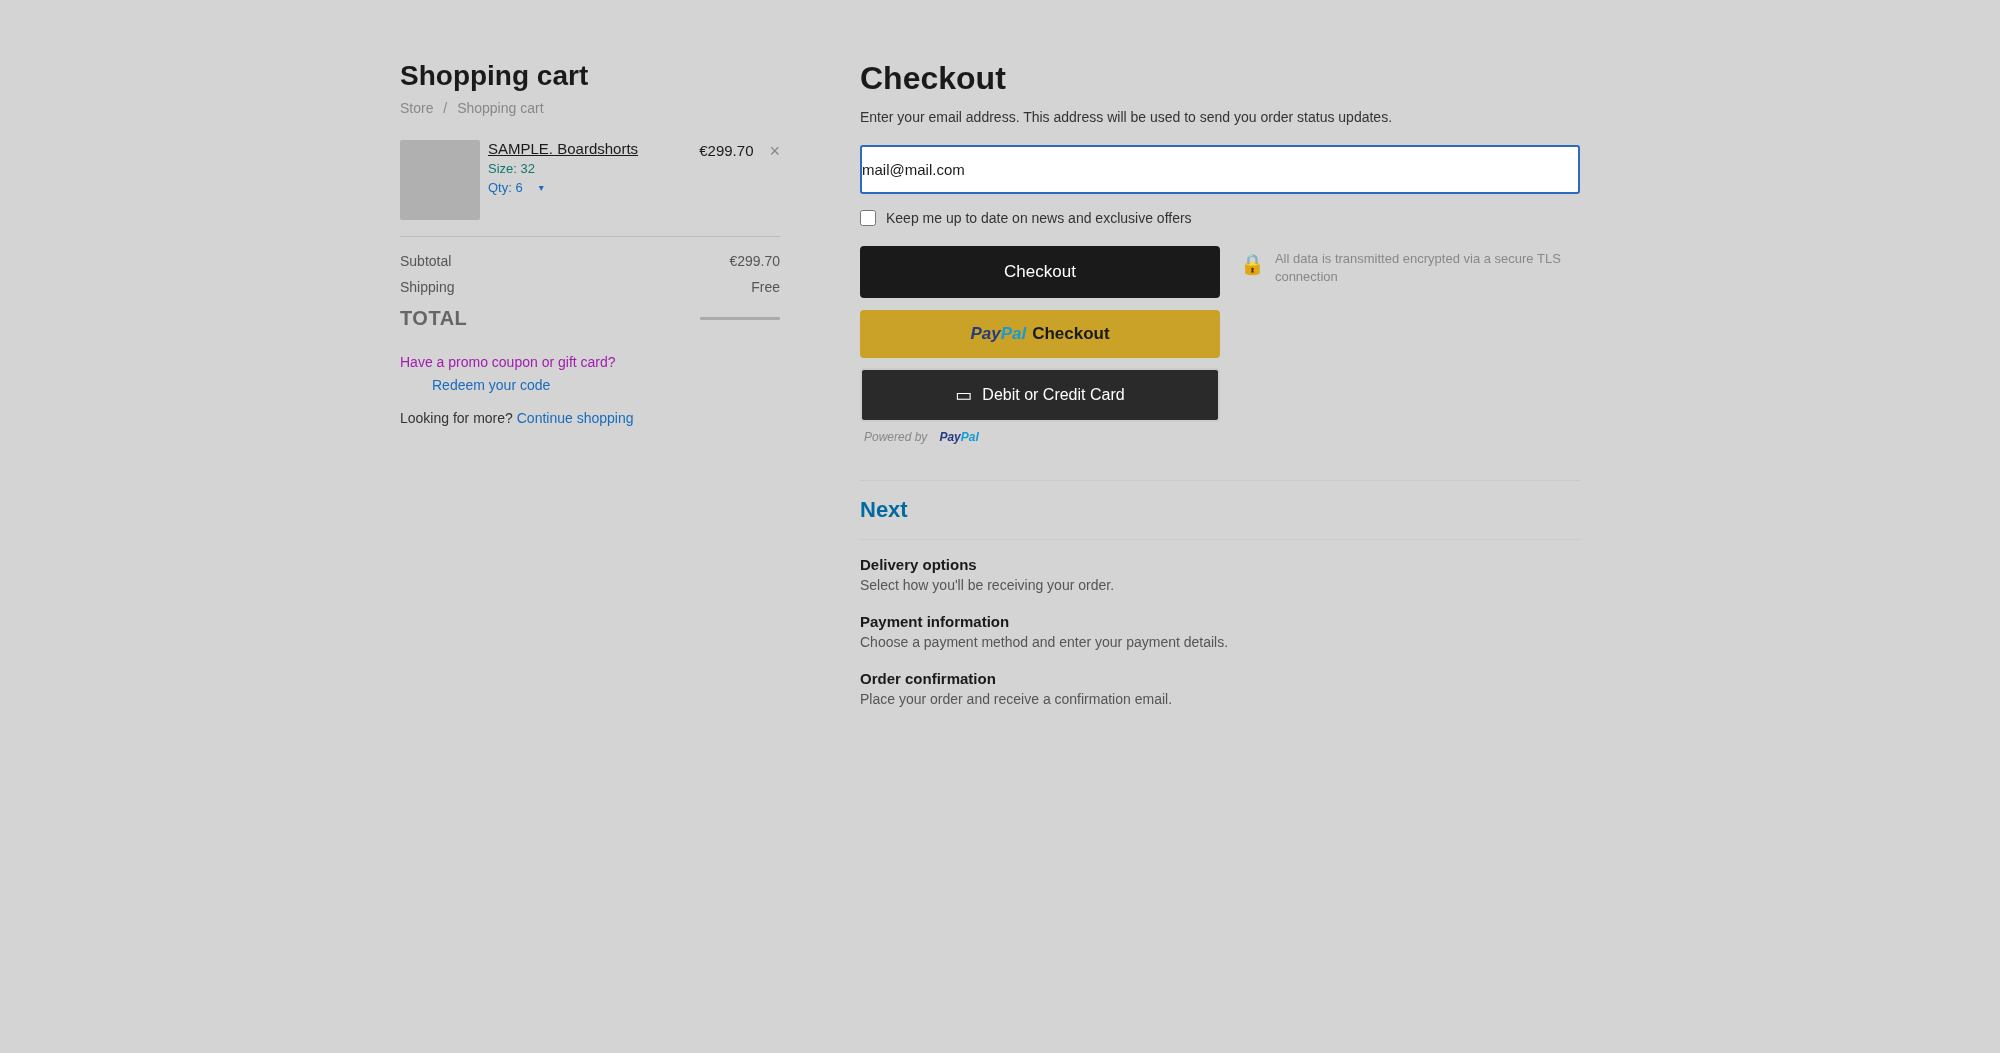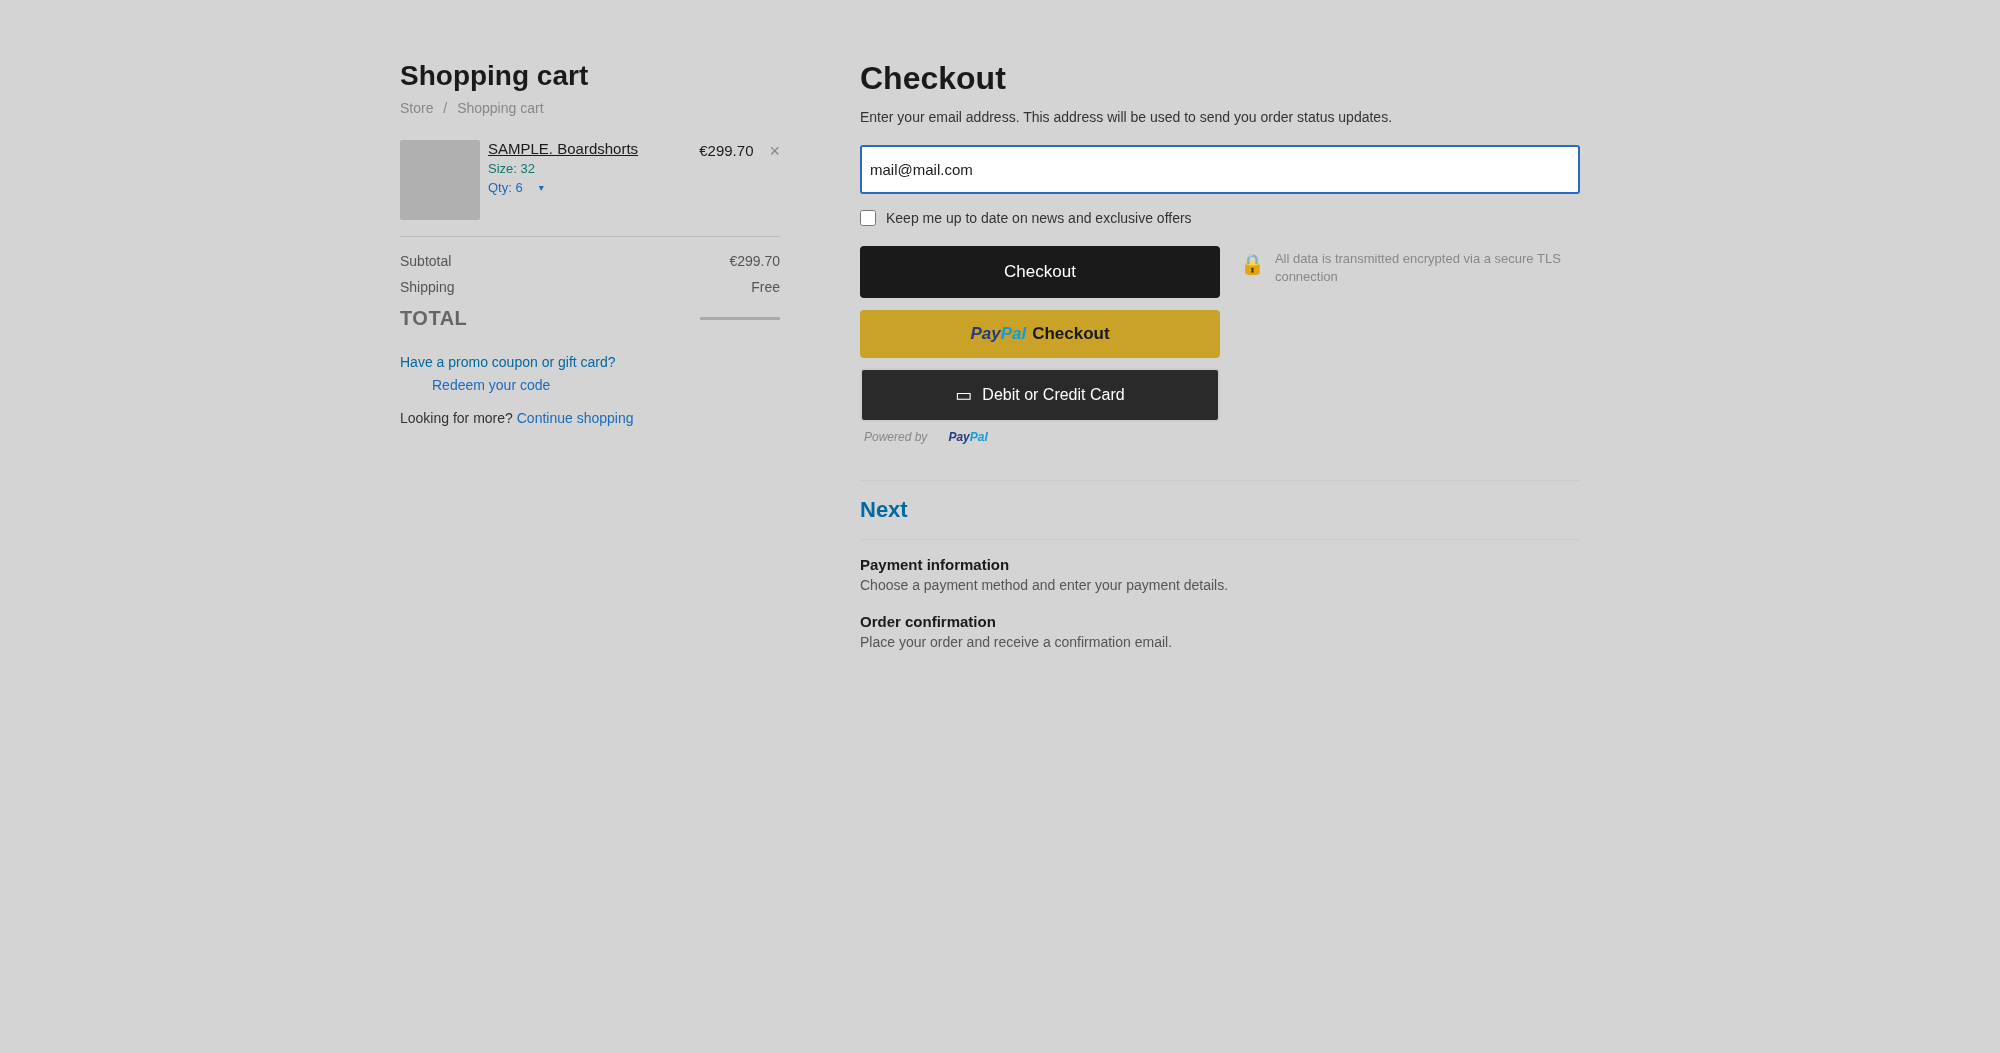--- a/index.html
+++ b/index.html
@@ -126,21 +126,21 @@
       height: 3px;
       background-color: #aaa;
       border-radius: 1px;
     }
     .promo-section {
       margin-top: 24px;
       margin-bottom: 16px;
     }
     .promo-text {
       font-size: 14px;
-      color: #0369a1;
+      color: #a21caf;
       margin-bottom: 6px;
     }
     .promo-link {
       font-size: 14px;
       color: #1a6bbd;
       cursor: pointer;
       text-decoration: none;
       margin-left: 32px;
     }
     .more-section {
@@ -166,21 +166,21 @@
       margin-bottom: 12px;
     }
     .checkout-subtitle {
       font-size: 14px;
       color: #333;
       margin-bottom: 20px;
     }
     .email-input {
       width: 100%;
       max-width: 720px;
-      padding: 14px 8px;
+      padding: 14px 0;
       font-size: 15px;
       border: 2px solid #2a6bbd;
       border-radius: 3px;
       outline: none;
       background: #fff;
       color: #1a1a1a;
       margin-bottom: 16px;
     }
     .checkbox-row {
       display: flex;
@@ -278,21 +278,21 @@
     .card-icon {
       color: #fff;
       font-size: 18px;
     }
     .powered-by {
       font-size: 12px;
       color: #888;
       font-style: italic;
       display: flex;
       align-items: center;
-      gap: 21px;
+      gap: 12px;
       margin-bottom: 36px;
       padding-left: 4px;
     }
     .paypal-small {
       font-weight: 900;
       font-style: italic;
     }
     .paypal-small-p1 { color: #253b80; }
     .paypal-small-p2 { color: #179bd7; }
     .next-section {
@@ -422,20 +422,24 @@
           <span class="paypal-small-p1">Pay</span><span class="paypal-small-p2">Pal</span>
         </span>
       </div>
     </div>
 
     
     <div class="next-section">
       <h2 class="next-title">Next</h2>
       <hr class="next-divider">
 
+      <div class="next-item">
+        <div class="next-item-title">Delivery options</div>
+        <div class="next-item-desc">Select how you'll be receiving your order.</div>
+      </div>
 
       <div class="next-item">
         <div class="next-item-title">Payment information</div>
         <div class="next-item-desc">Choose a payment method and enter your payment details.</div>
       </div>
 
       <div class="next-item">
         <div class="next-item-title">Order confirmation</div>
         <div class="next-item-desc">Place your order and receive a confirmation email.</div>
       </div>

